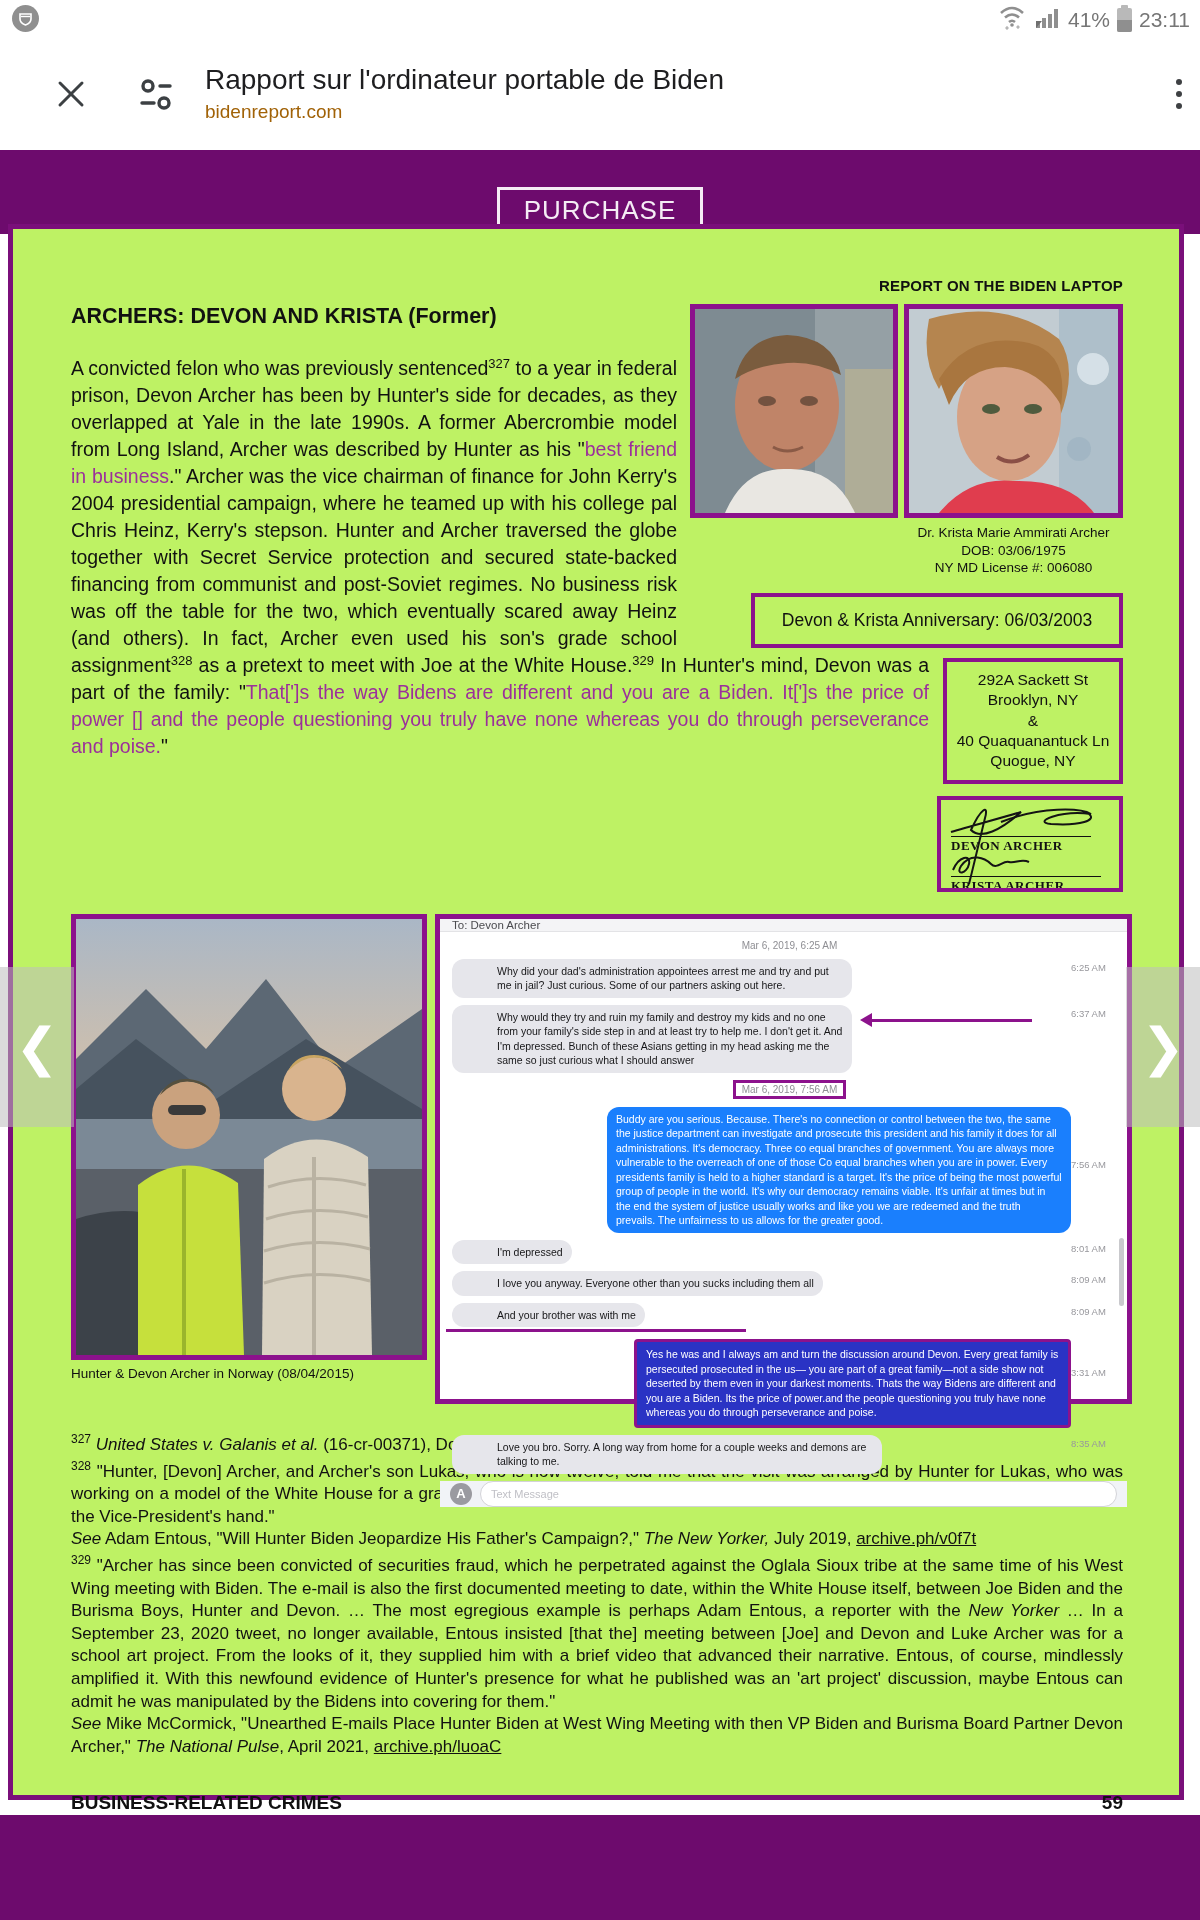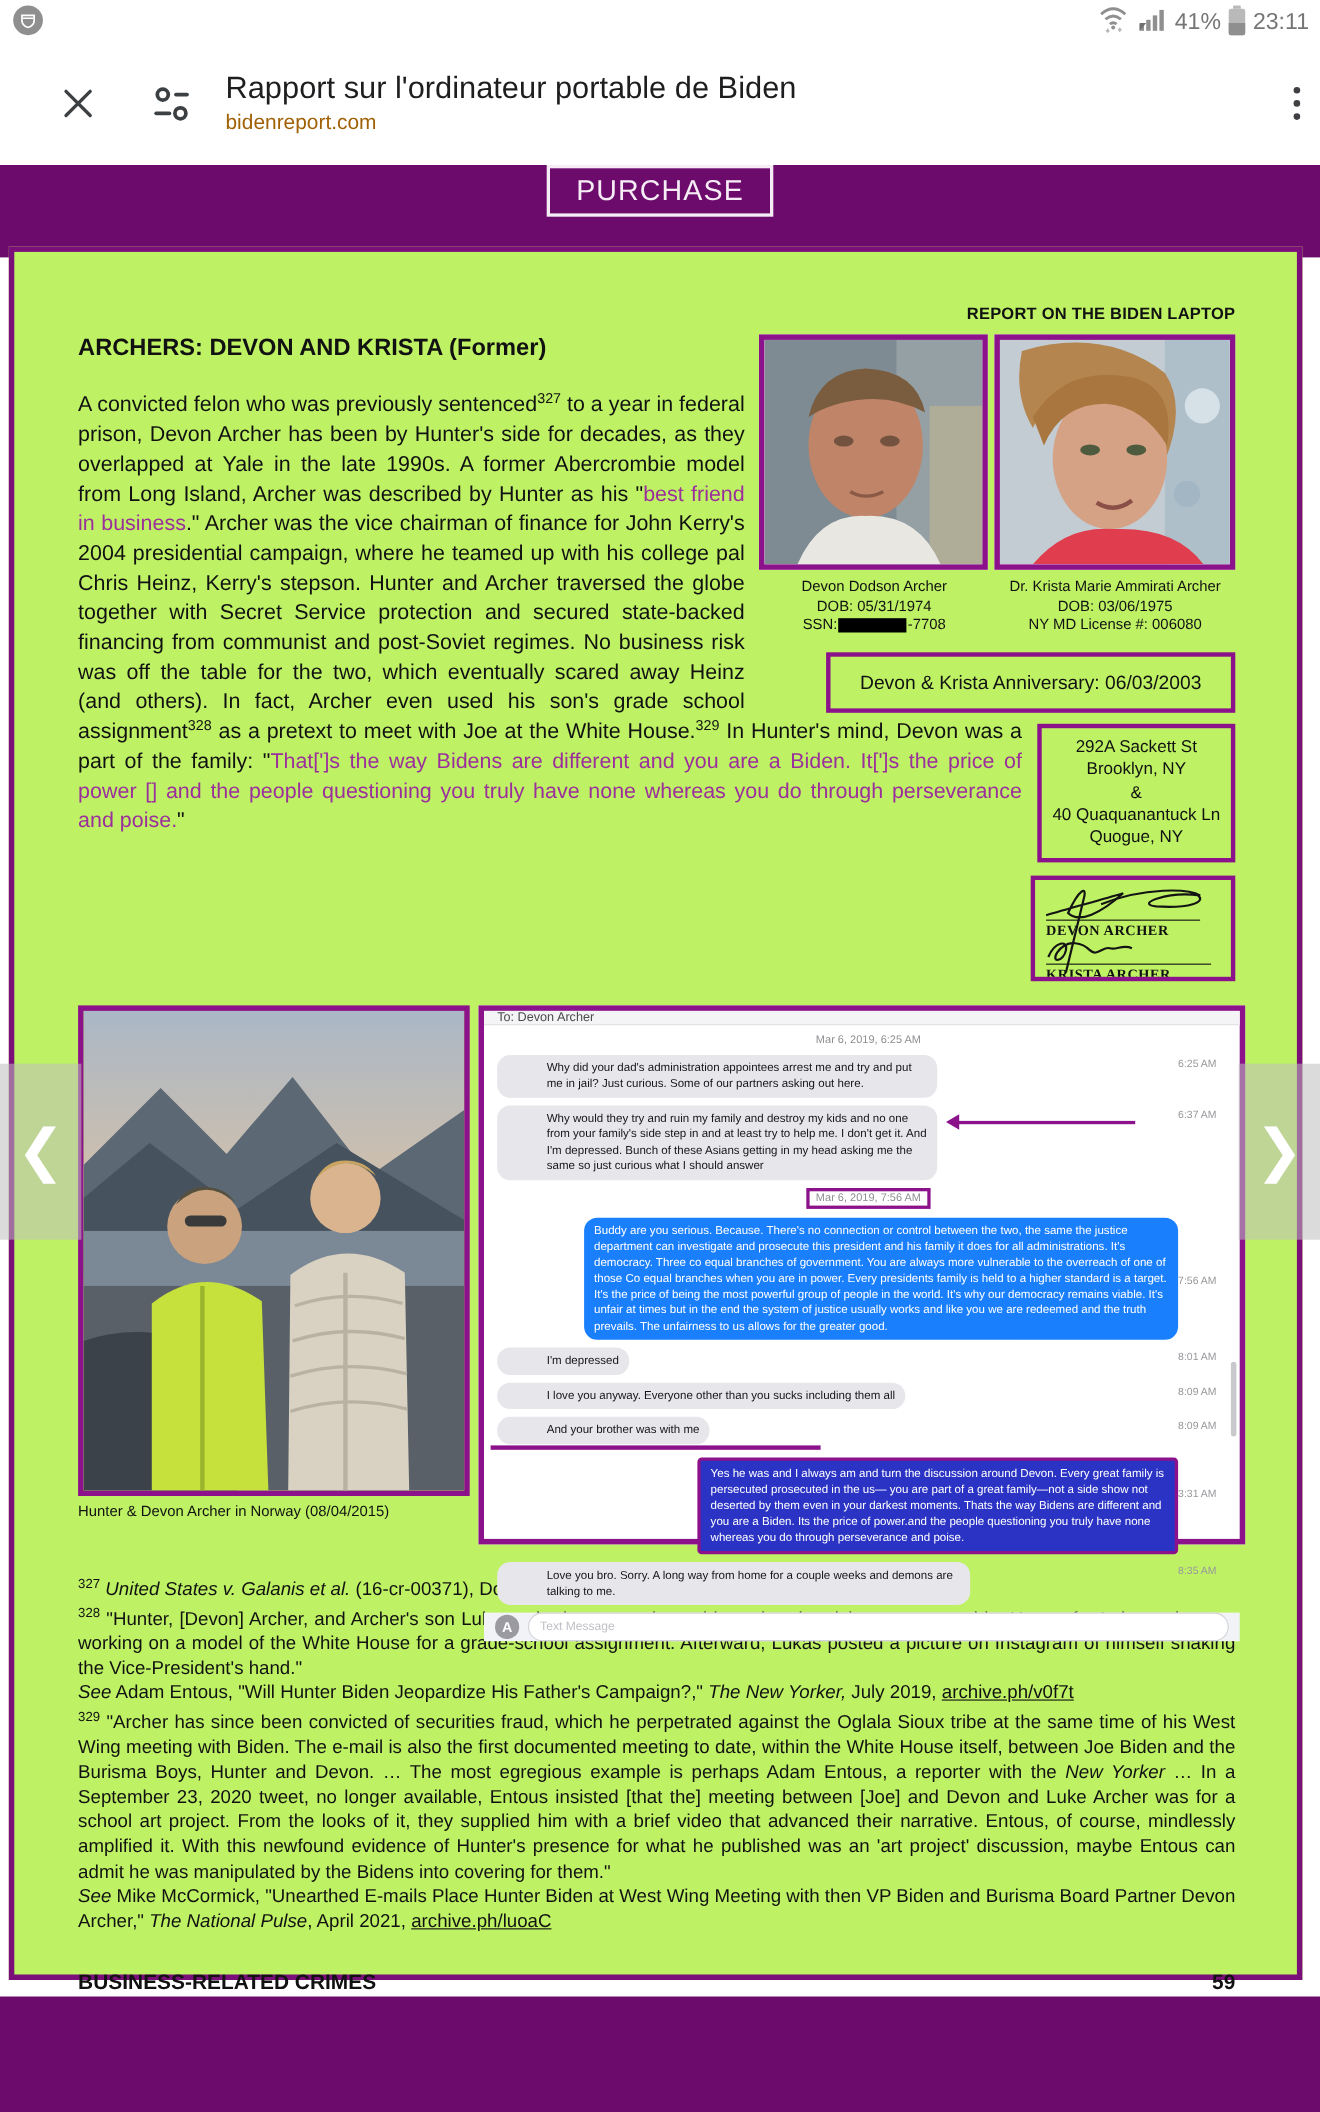--- a/index.html
+++ b/index.html
@@ -25,21 +25,21 @@
   .customize-btn{width:46px;height:46px;margin-left:42px;display:flex;align-items:center;justify-content:center;cursor:pointer;}
   .title-block{margin-left:26px;display:flex;flex-direction:column;gap:5px;min-width:0;}
   .page-title{font-size:28px;color:#1e1e20;white-space:nowrap;}
   .page-url{font-size:19px;color:#a16207;}
   .kebab{margin-left:auto;margin-right:30px;width:40px;height:44px;display:flex;flex-direction:column;
          align-items:center;justify-content:center;gap:6px;cursor:pointer;}
   .kebab i{width:6px;height:6px;border-radius:50%;background:#3e4043;}
 
   
   .banner{position:absolute;top:150px;left:0;width:100%;height:84px;background:#6d0b6d;
-          display:flex;align-items:flex-start;justify-content:center;}
+          display:flex;align-items:flex-end;justify-content:center;}
   .purchase-btn{border:3px solid #f5ecf5;color:#f5ecf5;background:transparent;
                 font-family:"Liberation Sans",sans-serif;font-size:26px;letter-spacing:1px;
                 padding:5px 24px;cursor:pointer;}
 
   
   .page{position:absolute;left:8px;top:224px;width:1166px;height:1566px;background:#bef264;
         border:5px solid #7a0f7a;}
   .page-content{position:relative;padding:48px 56px 0 58px;}
   .corner-header{text-align:right;font-size:15px;font-weight:bold;color:#111;margin-bottom:10px;letter-spacing:.2px;}
 
@@ -84,21 +84,21 @@
   .msg-header{height:26px;background:#f4f4f6;border-bottom:1px solid #e3e3e6;display:flex;align-items:center;
               padding-left:12px;font-size:11.5px;color:#4b4b4f;}
   .msg-scroll{flex:1;padding:4px 0 0 12px;position:relative;}
   .msg-row{position:relative;display:flex;margin-bottom:7px;}
   .msg-main{flex:1;min-width:0;position:relative;}
   .msg-time{width:56px;flex:none;font-size:9.5px;color:#98989d;padding-top:3px;}
   .date-line{text-align:center;font-size:10px;color:#8e8e93;margin:4px 0 8px 0;}
   .date-line .boxed{display:inline-block;border:3px solid #8c128c;padding:1px 6px;}
   .bubble{font-size:10.5px;line-height:1.38;border-radius:12px;padding:5px 9px;box-sizing:border-box;}
   .bubble.gray{background:#e6e6eb;color:#161618;max-width:400px;width:fit-content;padding-left:45px;}
-  .bubble.blue{background:#1a7ffd;color:#fff;width:540px;margin-left:auto;}
+  .bubble.blue{background:#1a7ffd;color:#fff;width:464px;margin-left:auto;}
   .bubble.navy{background:#2a33c4;color:#fff;width:437px;margin-left:auto;border:3px solid #8c128c;border-radius:4px;}
   .underline-annot{position:absolute;left:-6px;bottom:-5px;width:300px;height:3.5px;background:#8c128c;}
   .arrow-annot{position:absolute;top:15px;left:408px;width:172px;height:0;pointer-events:none;}
   .arrow-annot .line{position:absolute;left:10px;top:-1px;width:162px;height:3px;background:#8c128c;}
   .arrow-annot .head{position:absolute;left:0;top:-7px;width:0;height:0;
                      border-top:7px solid transparent;border-bottom:7px solid transparent;border-right:12px solid #8c128c;}
   .msg-scrollbar{position:absolute;right:3px;top:306px;width:5px;height:68px;background:#c9c9cd;border-radius:3px;}
   .msg-inputbar{height:38px;background:#f1f3f7;display:flex;align-items:center;gap:8px;padding:0 10px;}
   .appstore-icon{width:22px;height:22px;border-radius:50%;background:#9a9aa0;color:#fff;font-size:13px;
                  display:flex;align-items:center;justify-content:center;font-weight:bold;flex:none;}
@@ -230,25 +230,20 @@
               <ellipse cx="100" cy="108" rx="52" ry="64" fill="#d6a285"></ellipse>
               <path d="M30 70 Q60 22 120 34 Q160 44 152 96 Q130 60 96 58 Q56 58 40 96 Z" fill="#a9763f"></path>
               <ellipse cx="82" cy="100" rx="9" ry="5" fill="#4f5b3e"></ellipse>
               <ellipse cx="124" cy="100" rx="9" ry="5" fill="#4f5b3e"></ellipse>
               <path d="M88 148 Q104 158 120 146" stroke="#8a4f46" stroke-width="4" fill="none"></path>
               <path d="M30 204 Q60 168 104 172 Q160 170 185 204 Z" fill="#e03d4e"></path>
             </svg>
           </div>
         </div>
         <div class="caption-row">
-          <div class="caption c1">
-            <span>Devon Dodson Archer</span><br>
-            <span>DOB: 05/31/1974</span><br>
-            <span>SSN:</span><span class="redact"></span><span>-7708</span>
-          </div>
           <div class="caption c2">
             <span>Dr. Krista Marie Ammirati Archer</span><br>
             <span>DOB: 03/06/1975</span><br>
             <span>NY MD License #: 006080</span>
           </div>
         </div>
         <div class="anniv-box">Devon &amp; Krista Anniversary: 06/03/2003</div>
       </div>
 
       <div class="addr-box">

